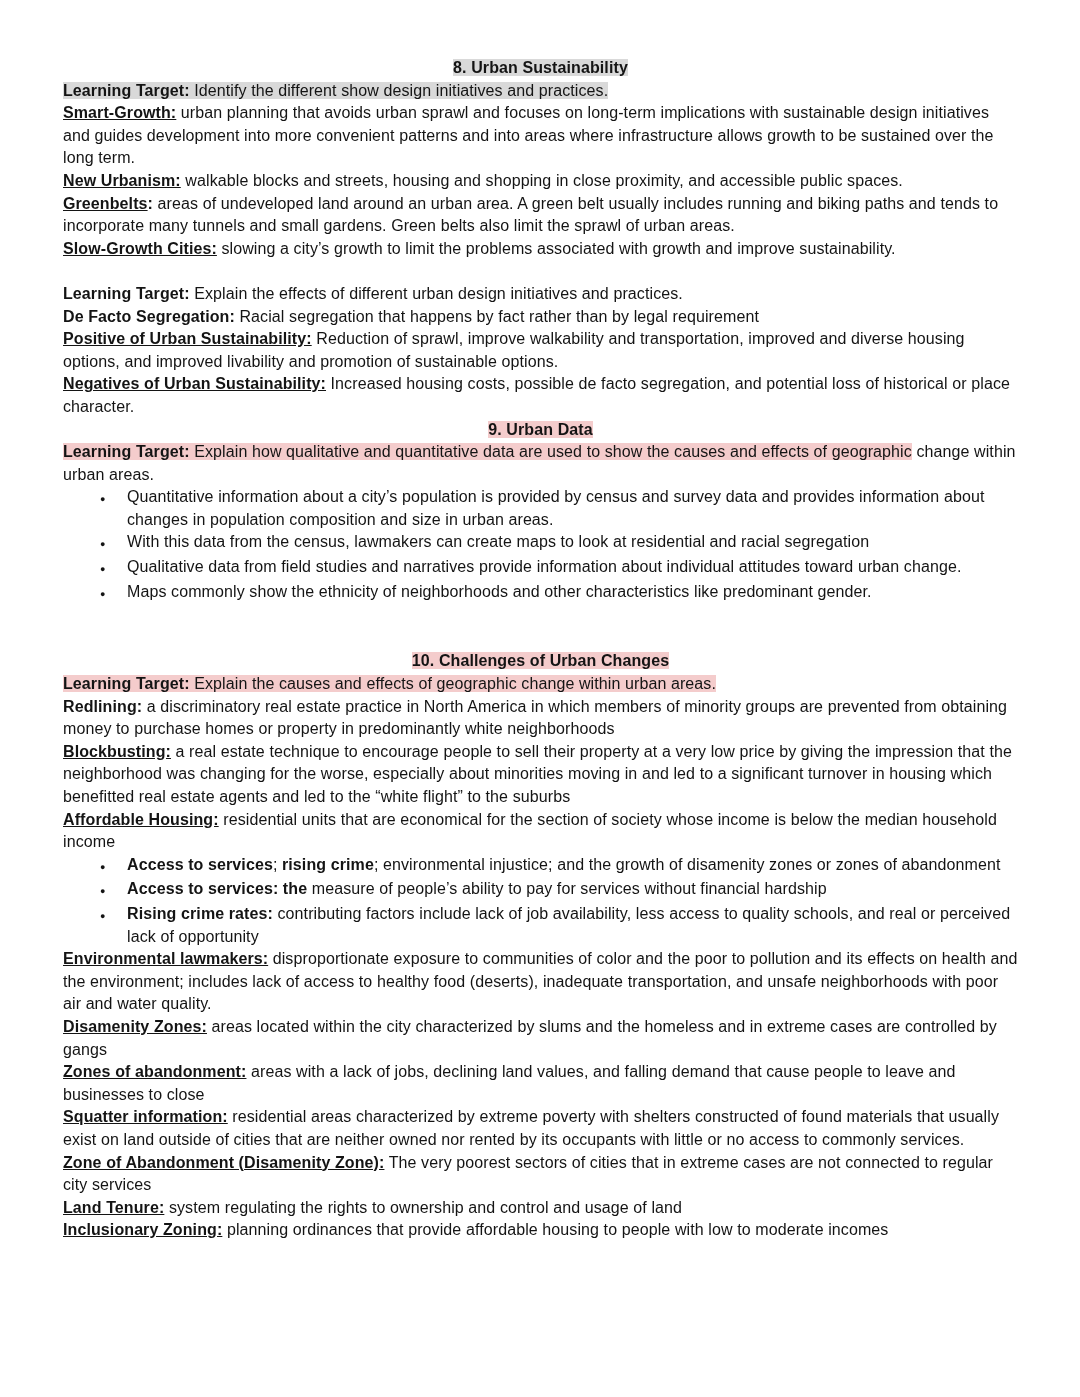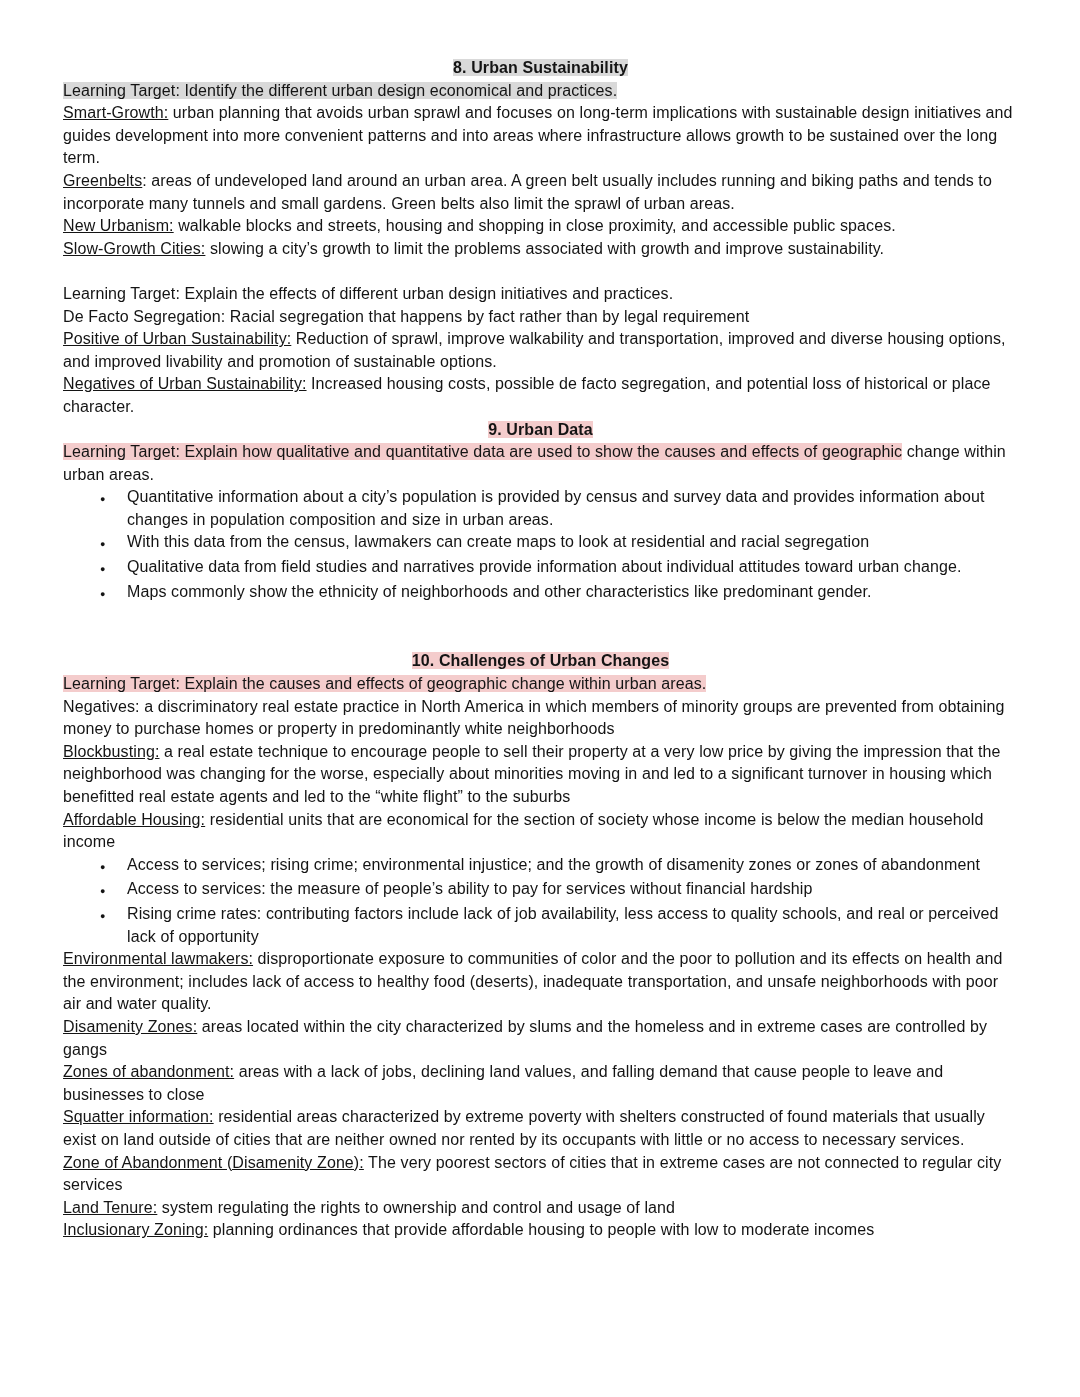--- a/index.html
+++ b/index.html
@@ -31,35 +31,35 @@
   .li {
     display: flex;
     align-items: baseline;
     padding-left: 37px;
   }
   .bullet {
     flex: 0 0 27px;
     font-size: 9px;
   }
   .litext { display: inline; }
-  .b { font-weight: 400; }
+  .b { font-weight: 700; }
   .u { text-decoration: underline; }
   .hl-gray { background: #d9d9d9; }
   .hl-pink { background: #f4cccc; margin-top: 8px; }
 </style>
 </head>
 <body>
 
 <div class="page">
   <div class="doc">
       <div class="heading"><span class="hl-gray">8. Urban Sustainability</span></div>
-      <div class="para"><span class="b hl-gray">Learning Target:</span><span class="hl-gray"> Identify the different urban design economical and practices.</span></div>
+      <div class="para"><span class="b hl-gray">Learning Target:</span><span class="hl-gray"> Identify the different show design initiatives and practices.</span></div>
       <div class="para"><span class="b u">Smart-Growth:</span><span> urban planning that avoids urban sprawl and focuses on long-term implications with sustainable design initiatives and guides development into more convenient patterns and into areas where infrastructure allows growth to be sustained over the long term.</span></div>
+      <div class="para"><span class="b u">New Urbanism:</span><span> walkable blocks and streets, housing and shopping in close proximity, and accessible public spaces.</span></div>
       <div class="para"><span class="b u">Greenbelts</span><span class="b">:</span><span>  areas of undeveloped land around an urban area. A green belt usually includes running and biking paths and tends to incorporate many tunnels and small gardens. Green belts also limit the sprawl of urban areas.</span></div>
-      <div class="para"><span class="b u">New Urbanism:</span><span> walkable blocks and streets, housing and shopping in close proximity, and accessible public spaces.</span></div>
       <div class="para"><span class="b u">Slow-Growth Cities:</span><span> slowing a city’s growth to limit the problems associated with growth and improve sustainability.</span></div>
       <div class="spacer" style="height: 22.6px;"></div>
       <div class="para"><span class="b">Learning Target:</span><span> Explain the effects of different urban design initiatives and practices.</span></div>
       <div class="para"><span class="b">De Facto Segregation:</span><span> Racial segregation that happens by fact rather than by legal requirement</span></div>
       <div class="para"><span class="b u">Positive of Urban Sustainability:</span><span> Reduction of sprawl, improve walkability and transportation, improved and diverse housing options, and improved livability and promotion of sustainable options.</span></div>
       <div class="para"><span class="b u">Negatives of Urban Sustainability:</span><span> Increased housing costs, possible de facto segregation, and potential loss of historical or place character.</span></div>
       <div class="heading"><span class="hl-pink">9. Urban Data</span></div>
       <div class="para"><span class="b hl-pink">Learning Target:</span><span class="hl-pink"> Explain how qualitative and quantitative data are used to show the causes and effects of geographic</span><span> change within urban areas.</span></div>
       <div class="li">
         <span class="bullet">●</span>
@@ -73,36 +73,36 @@
         <span class="bullet">●</span>
         <span class="litext"><span>Qualitative data from field studies and narratives provide information about individual attitudes toward urban change.</span></span>
       </div>
       <div class="li">
         <span class="bullet">●</span>
         <span class="litext"><span>Maps commonly show the ethnicity of neighborhoods and other characteristics like predominant gender.</span></span>
       </div>
       <div class="spacer" style="height: 45.2px;"></div>
       <div class="heading"><span class="hl-pink">10. Challenges of Urban Changes</span></div>
       <div class="para"><span class="b hl-pink">Learning Target:</span><span class="hl-pink"> Explain the causes and effects of geographic change within urban areas.</span></div>
-      <div class="para"><span class="b">Negatives:</span><span> a discriminatory real estate practice in North America in which members of minority groups are prevented from obtaining money to purchase homes or property in predominantly white neighborhoods</span></div>
+      <div class="para"><span class="b">Redlining:</span><span> a discriminatory real estate practice in North America in which members of minority groups are prevented from obtaining money to purchase homes or property in predominantly white neighborhoods</span></div>
       <div class="para"><span class="b u">Blockbusting:</span><span> a real estate technique to encourage people to sell their property at a very low price by giving the impression that the neighborhood was changing for the worse, especially about minorities moving in and led to a significant turnover in housing which benefitted real estate agents and led to the “white flight” to the suburbs</span></div>
       <div class="para"><span class="b u">Affordable Housing:</span><span> residential units that are economical for the section of society whose income is below the median household income</span></div>
       <div class="li">
         <span class="bullet">●</span>
         <span class="litext"><span class="b">Access to services</span><span>; </span><span class="b">rising crime</span><span>; environmental injustice; and the growth of disamenity zones or zones of abandonment</span></span>
       </div>
       <div class="li">
         <span class="bullet">●</span>
         <span class="litext"><span class="b">Access to services: the</span><span> measure of people’s ability to pay for services without financial hardship</span></span>
       </div>
       <div class="li">
         <span class="bullet">●</span>
         <span class="litext"><span class="b">Rising crime rates:</span><span> contributing factors include lack of job availability, less access to quality schools, and real or perceived lack of opportunity</span></span>
       </div>
       <div class="para"><span class="b u">Environmental lawmakers:</span><span> disproportionate exposure to communities of color and the poor to pollution and its effects on health and the environment; includes lack of access to healthy food (deserts), inadequate transportation, and unsafe neighborhoods with poor air and water quality.</span></div>
       <div class="para"><span class="b u">Disamenity Zones:</span><span> areas located within the city characterized by slums and the homeless and in extreme cases are controlled by gangs</span></div>
       <div class="para"><span class="b u">Zones of abandonment:</span><span> areas with a lack of jobs, declining land values, and falling demand that cause people to leave and businesses to close</span></div>
-      <div class="para"><span class="b u">Squatter information:</span><span> residential areas characterized by extreme poverty with shelters constructed of found materials that usually exist on land outside of cities that are neither owned nor rented by its occupants with little or no access to necessary services.</span></div>
+      <div class="para"><span class="b u">Squatter information:</span><span> residential areas characterized by extreme poverty with shelters constructed of found materials that usually exist on land outside of cities that are neither owned nor rented by its occupants with little or no access to commonly services.</span></div>
       <div class="para"><span class="b u">Zone of Abandonment (Disamenity Zone):</span><span> The very poorest sectors of cities that in extreme cases are not connected to regular city services</span></div>
       <div class="para"><span class="b u">Land Tenure:</span><span> system regulating the rights to ownership and control and usage of land</span></div>
       <div class="para"><span class="b u">Inclusionary Zoning:</span><span> planning ordinances that provide affordable housing to people with low to moderate incomes</span></div>
     </div>
 </div>
 
 </body></html>

